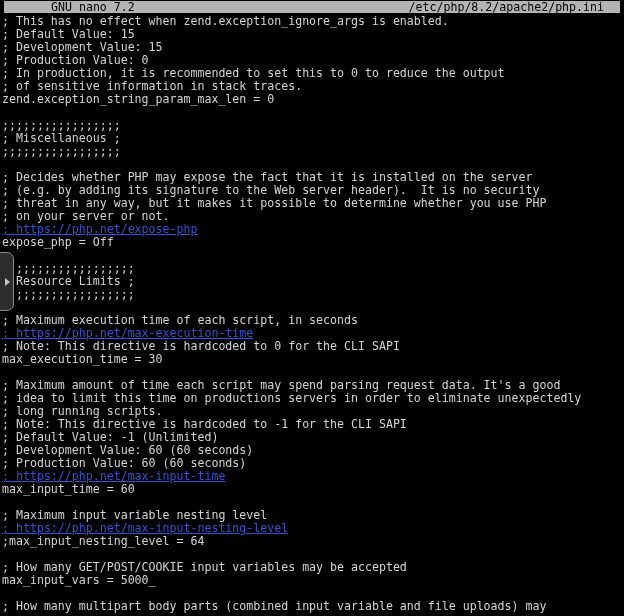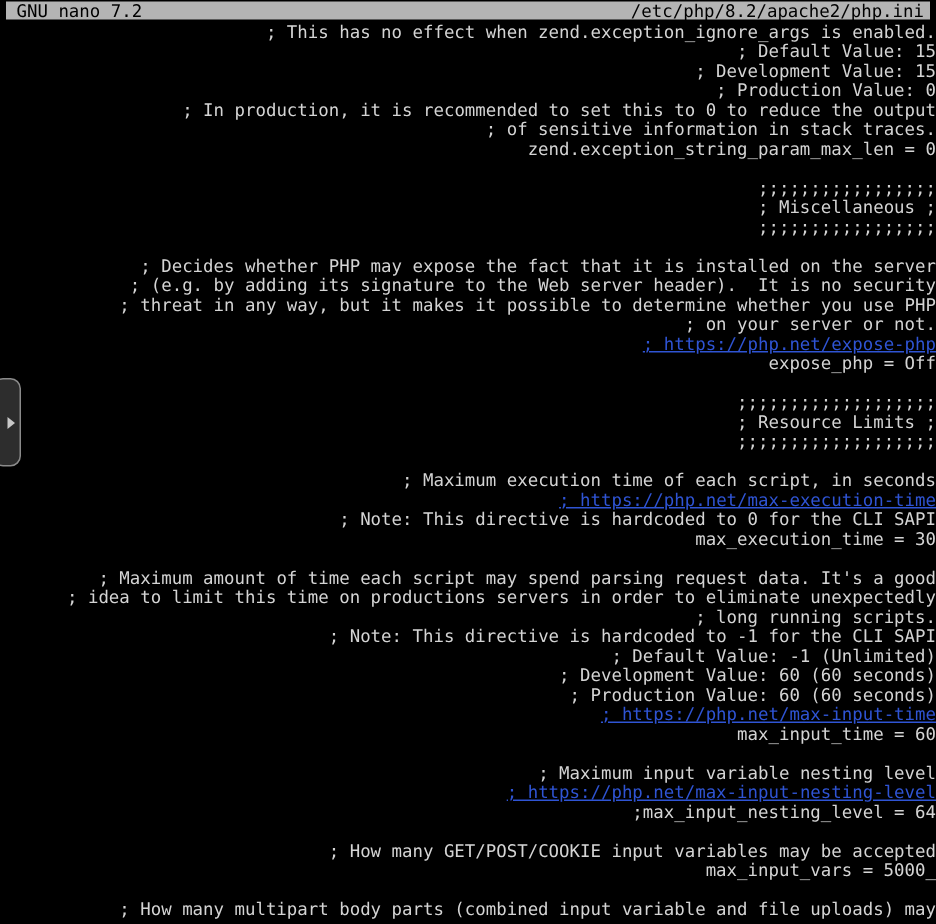--- a/index.html
+++ b/index.html
@@ -22,31 +22,30 @@
     width: 616px;
     height: 12px;
     background: var(--titlebar_bg, #b4b4b4);
     color: var(--titlebar_text, #000000);
     display: flex;
     justify-content: space-between;
     align-items: center;
     line-height: 12px;
     white-space: pre;
   }
-  .titlebar .app  { padding-left: 7px; }
-  .titlebar .file { padding-right: 4px; }
+  .titlebar .app  { padding-left: 7px; margin-left: 40px; }
+  .titlebar .file { padding-right: 16px; }
   .editor {
     position: absolute;
     top: 15px;
     left: 2px;
     right: 0;
     bottom: 0;
     color: var(--text, #d4d4d4);
     white-space: pre;
-    text-align: right;
   }
   .line { height: 13px; }
   .line.url { color: var(--url, #2f54d4); text-decoration: underline; }
   .cursor { color: var(--cursor_color, #e6e6e6); }
   .handle {
     position: absolute;
     left: -5px;
     top: 252px;
     width: 19px;
     height: 59px;

